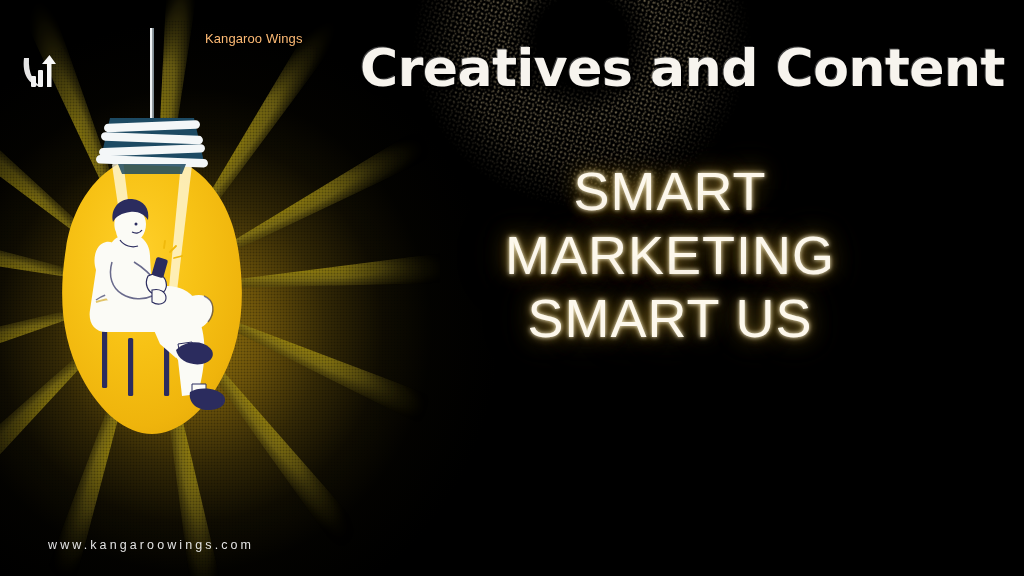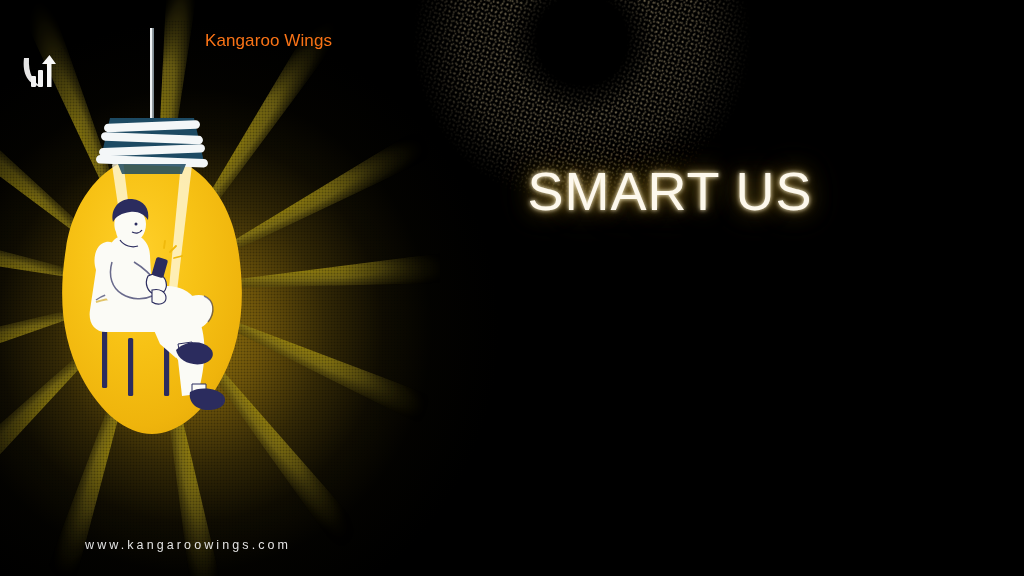--- a/index.html
+++ b/index.html
@@ -47,34 +47,33 @@
 
   
   .bulb-wrap { position:absolute; left:0; top:0; width:440px; height:576px; pointer-events:none; }
 
   
   .logo-mark { position:absolute; left:20px; top:52px; width:36px; height:40px; }
 
   .brand-name {
     position: absolute;
     left: 205px; top: 31px;
-    font-size: 17px;
-    color: #f97316;
+    font-size: 13px;
+    color: #fdba74;
     letter-spacing: .1px;
     white-space: nowrap;
   }
 
   .site-url {
     position: absolute;
     left: 48px; top: 538px;
     font-size: 12.5px;
     color: #e3e3e3;
     letter-spacing: 3.1px;
     white-space: nowrap;
-    margin-left: 37px;
   }
 
   
   .spiral {
     position: absolute;
     left: 412px; top: -130px;
     width: 340px; height: 340px;
     pointer-events: none;
     opacity: .92;
   }
@@ -326,18 +325,21 @@
       </pattern>
     </defs>
     <g mask="url(#spiralMask)">
       <circle cx="170" cy="170" r="170" fill="url(#dotGrid)" opacity="0.62"></circle>
       <g opacity="0.5">
         <circle cx="170" cy="170" r="170" fill="url(#dotGrid)" transform="rotate(26 170 170)"></circle>
       </g>
     </g>
   </svg>
 
+  <div class="headline">Creatives and Content</div>
 
   <div class="neon">
+    <span class="nline">SMART</span>
+    <span class="nline">MARKETING</span>
     <span class="nline">SMART US</span>
   </div>
 
 </div>
 
 </body></html>

